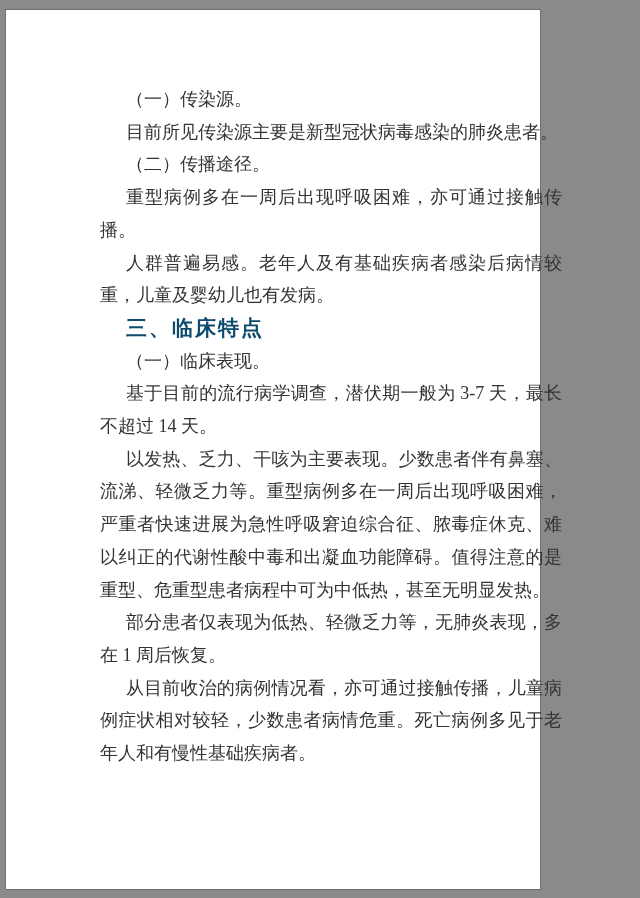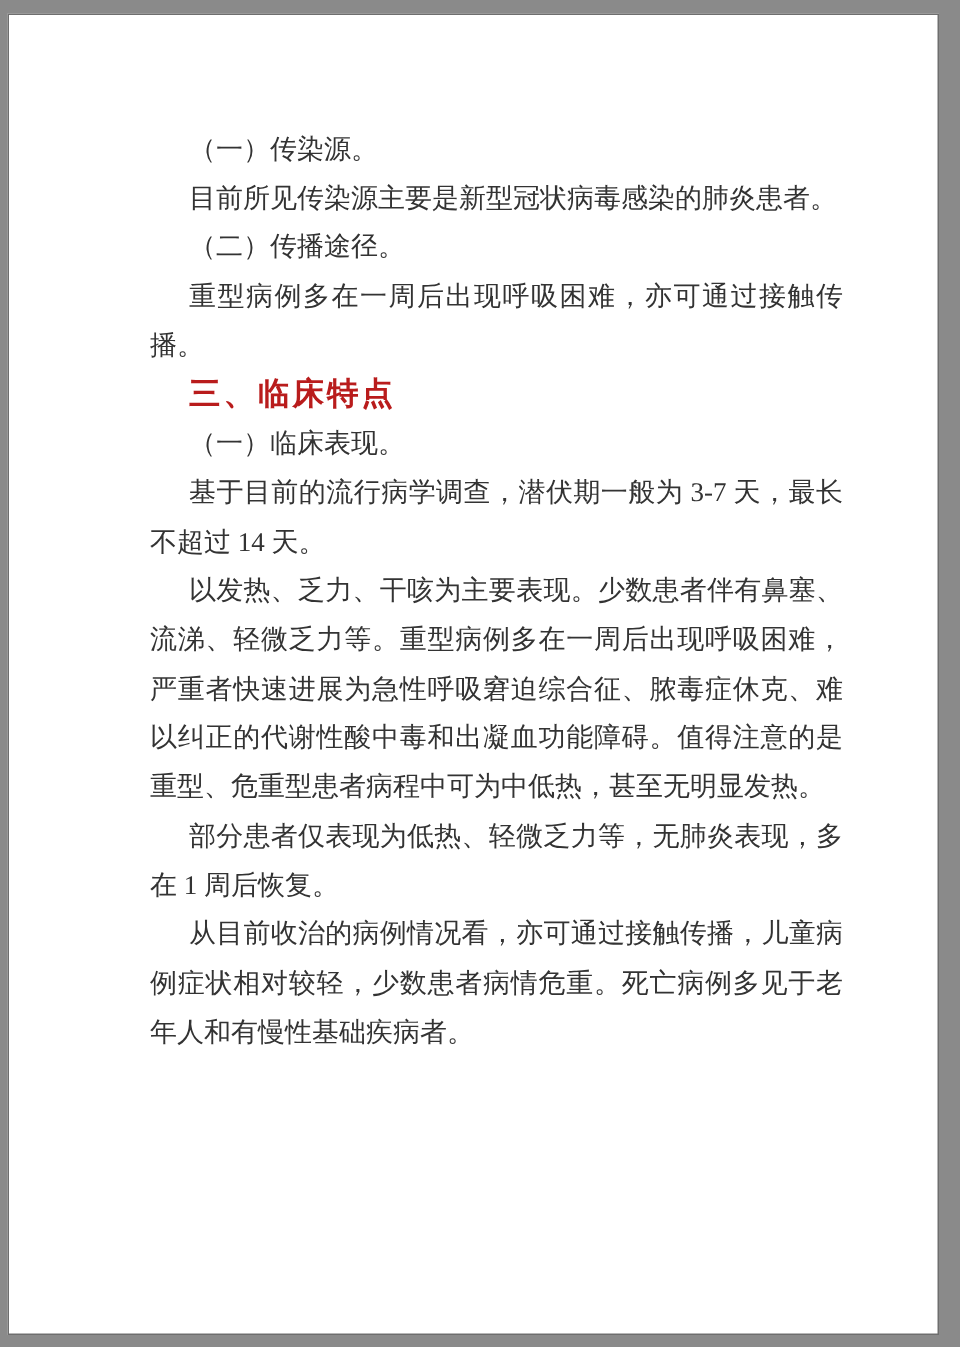--- a/index.html
+++ b/index.html
@@ -11,21 +11,21 @@
     height: 898px;
     position: relative;
     overflow: hidden;
     background: #8a8a8a;
     font-family: "Liberation Serif", "DejaVu Serif", serif;
   }
   .page {
     position: absolute;
     left: 5px;
     top: 9px;
-    width: 621px;
+    width: 536px;
     height: 881px;
     box-sizing: border-box;
     background: #ffffff;
     border: 1px solid #6e6e6e;
   }
   .content {
     position: absolute;
     left: 94px;
     top: 73px;
     width: 462px;
@@ -41,33 +41,34 @@
     text-indent: 26px;
   }
   .heading {
     margin: 0;
     padding: 0;
     text-indent: 26px;
     font-family: "Liberation Sans", "DejaVu Sans", sans-serif;
     font-weight: bold;
     font-size: 21px;
     letter-spacing: 2px;
-    color: #b91c1c;
+    color: #0c4a6e;
     text-align: left;
   }
 </style>
 </head>
 <body>
 
 <div class="page">
   <div class="content">
     <p class="para">（一）传染源。</p>
     <p class="para">目前所见传染源主要是新型冠状病毒感染的肺炎患者。</p>
     <p class="para">（二）传播途径。</p>
     <p class="para">重型病例多在一周后出现呼吸困难，亦可通过接触传播。</p>
+    <p class="para">人群普遍易感。老年人及有基础疾病者感染后病情较重，儿童及婴幼儿也有发病。</p>
     <p class="heading">三、临床特点</p>
     <p class="para">（一）临床表现。</p>
     <p class="para">基于目前的流行病学调查，潜伏期一般为 3-7 天，最长不超过 14 天。</p>
     <p class="para">以发热、乏力、干咳为主要表现。少数患者伴有鼻塞、流涕、轻微乏力等。重型病例多在一周后出现呼吸困难，严重者快速进展为急性呼吸窘迫综合征、脓毒症休克、难以纠正的代谢性酸中毒和出凝血功能障碍。值得注意的是重型、危重型患者病程中可为中低热，甚至无明显发热。</p>
     <p class="para">部分患者仅表现为低热、轻微乏力等，无肺炎表现，多在 1 周后恢复。</p>
     <p class="para">从目前收治的病例情况看，亦可通过接触传播，儿童病例症状相对较轻，少数患者病情危重。死亡病例多见于老年人和有慢性基础疾病者。</p>
   </div>
 </div>
 
 </body></html>

